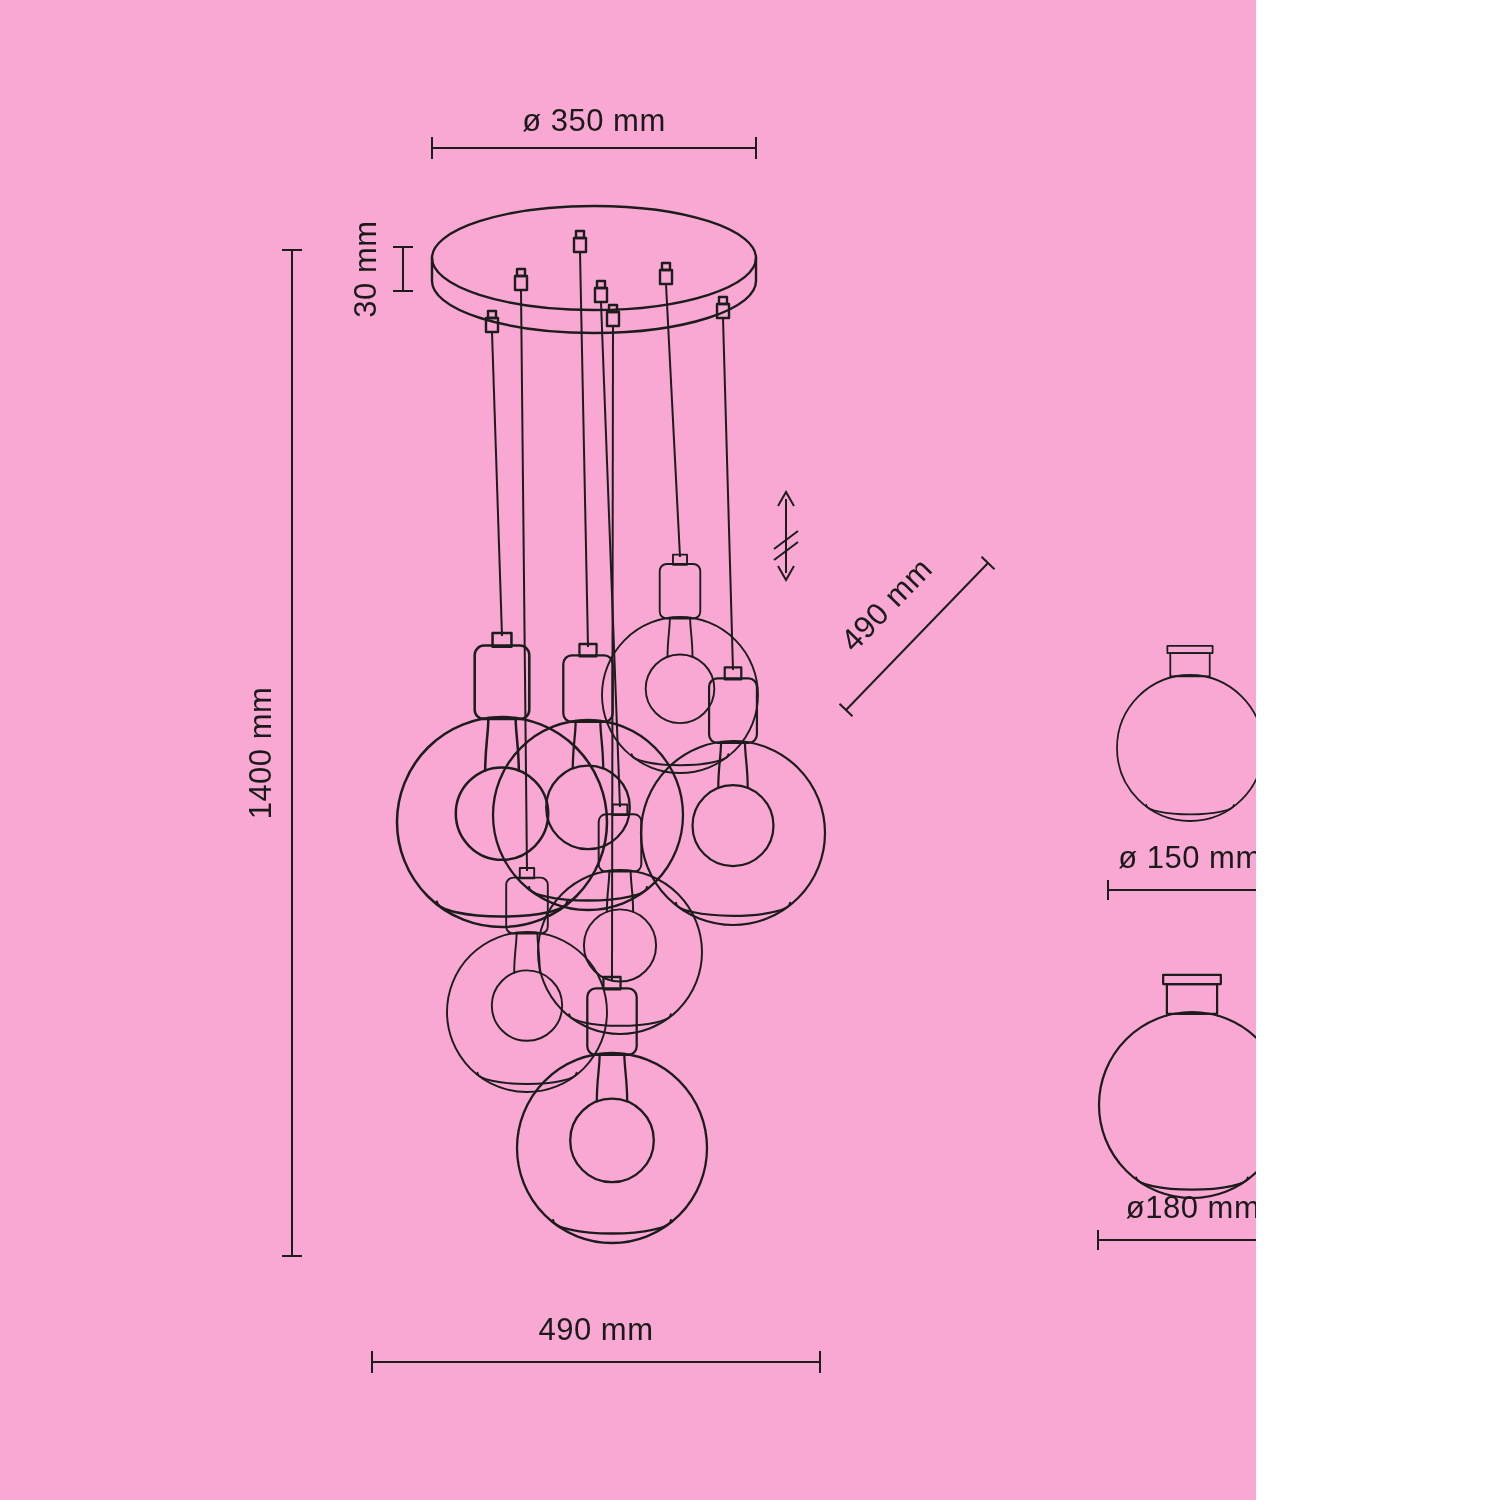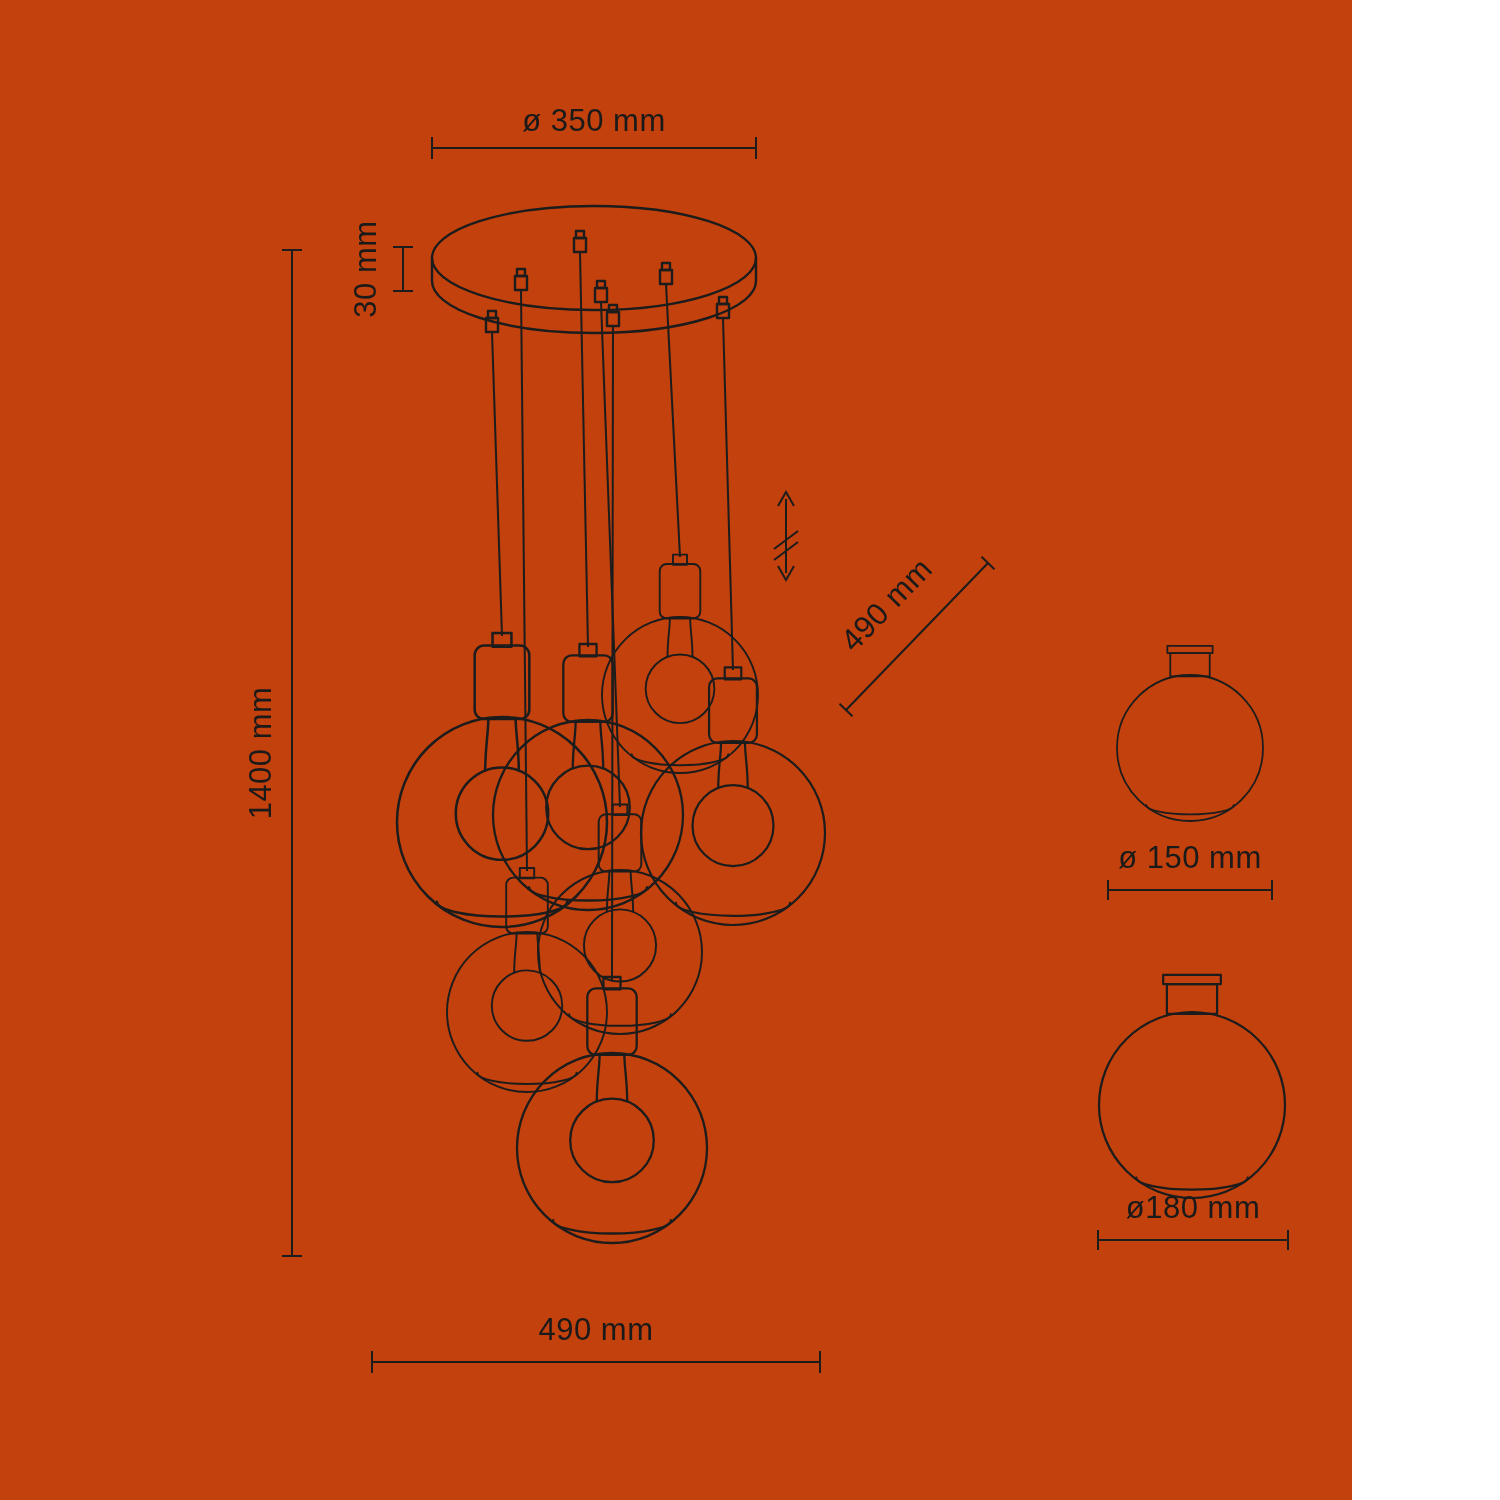--- a/index.html
+++ b/index.html
@@ -5,23 +5,23 @@
   html, body {
     margin: 0;
     padding: 0;
     background: #ffffff;
     width: 1500px;
     height: 1500px;
     font-family: "Liberation Sans", sans-serif;
   }
   .canvas {
     position: relative;
-    width: 1352px;
+    width: 1256px;
     height: 1500px;
-    background: #c2410c;
+    background: #f9a8d4;
     overflow: hidden;
   }
   svg {
     display: block;
   }
   .stroke {
     fill: none;
     stroke: #1c1c1c;
     stroke-width: 2.4;
     stroke-linecap: round;

